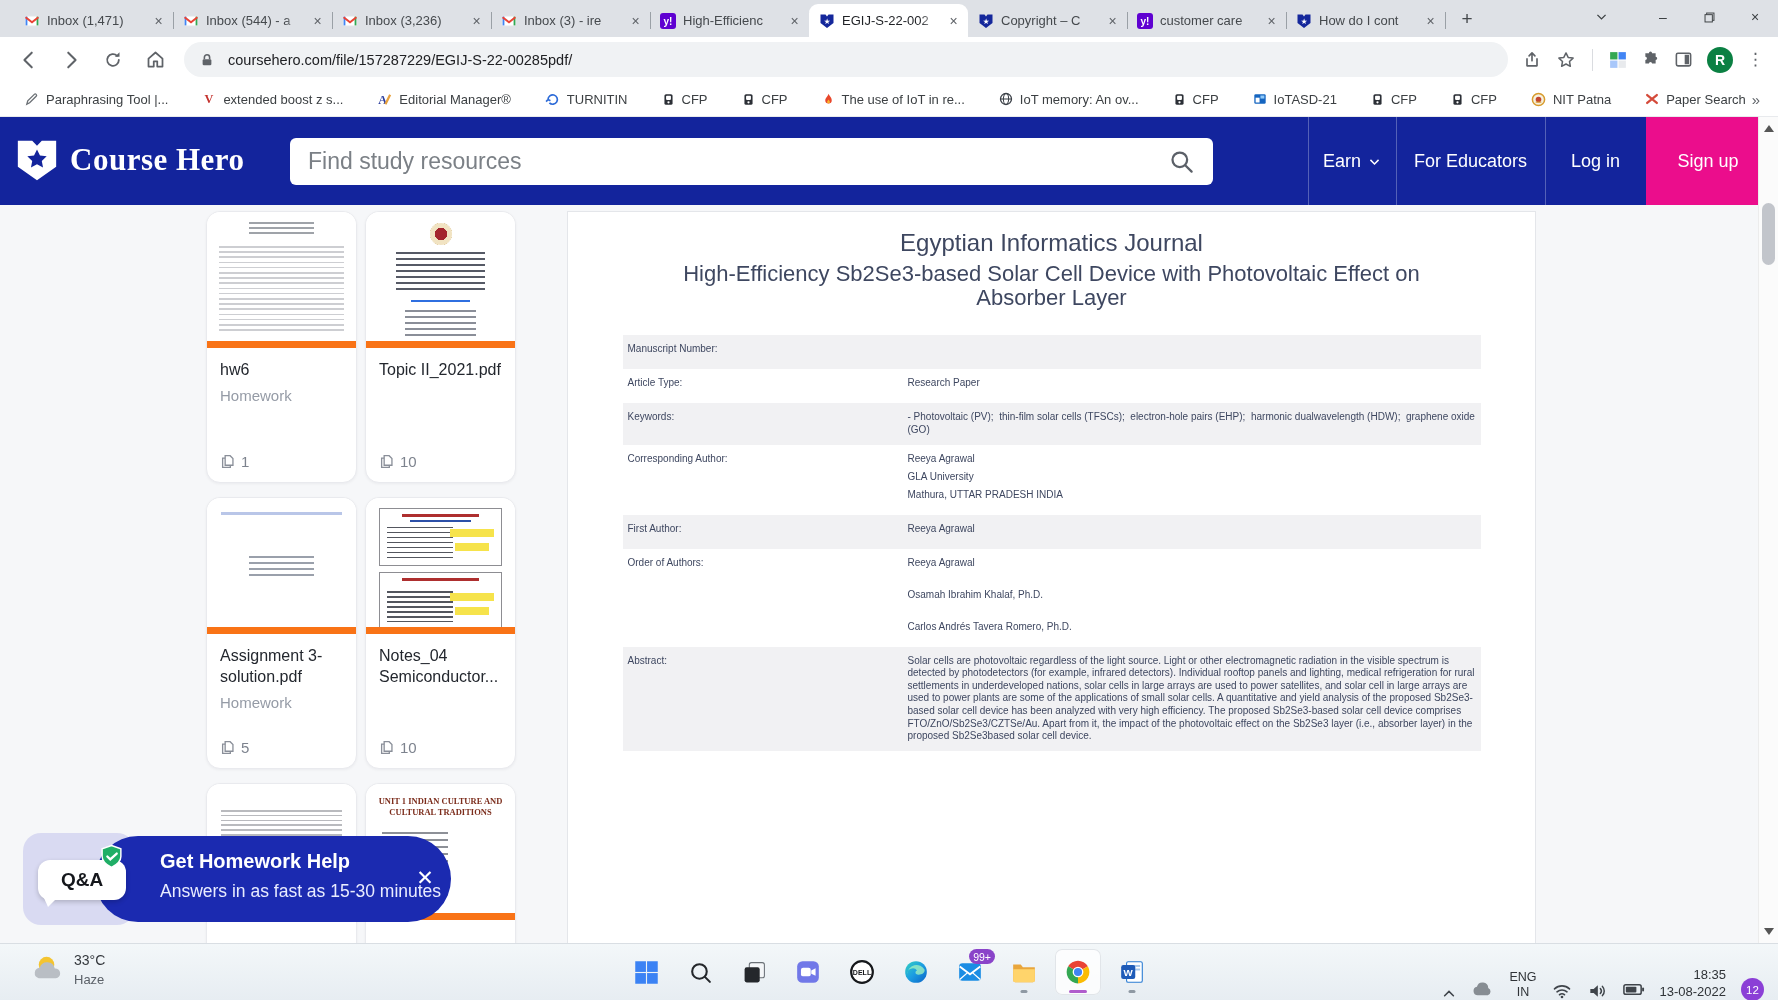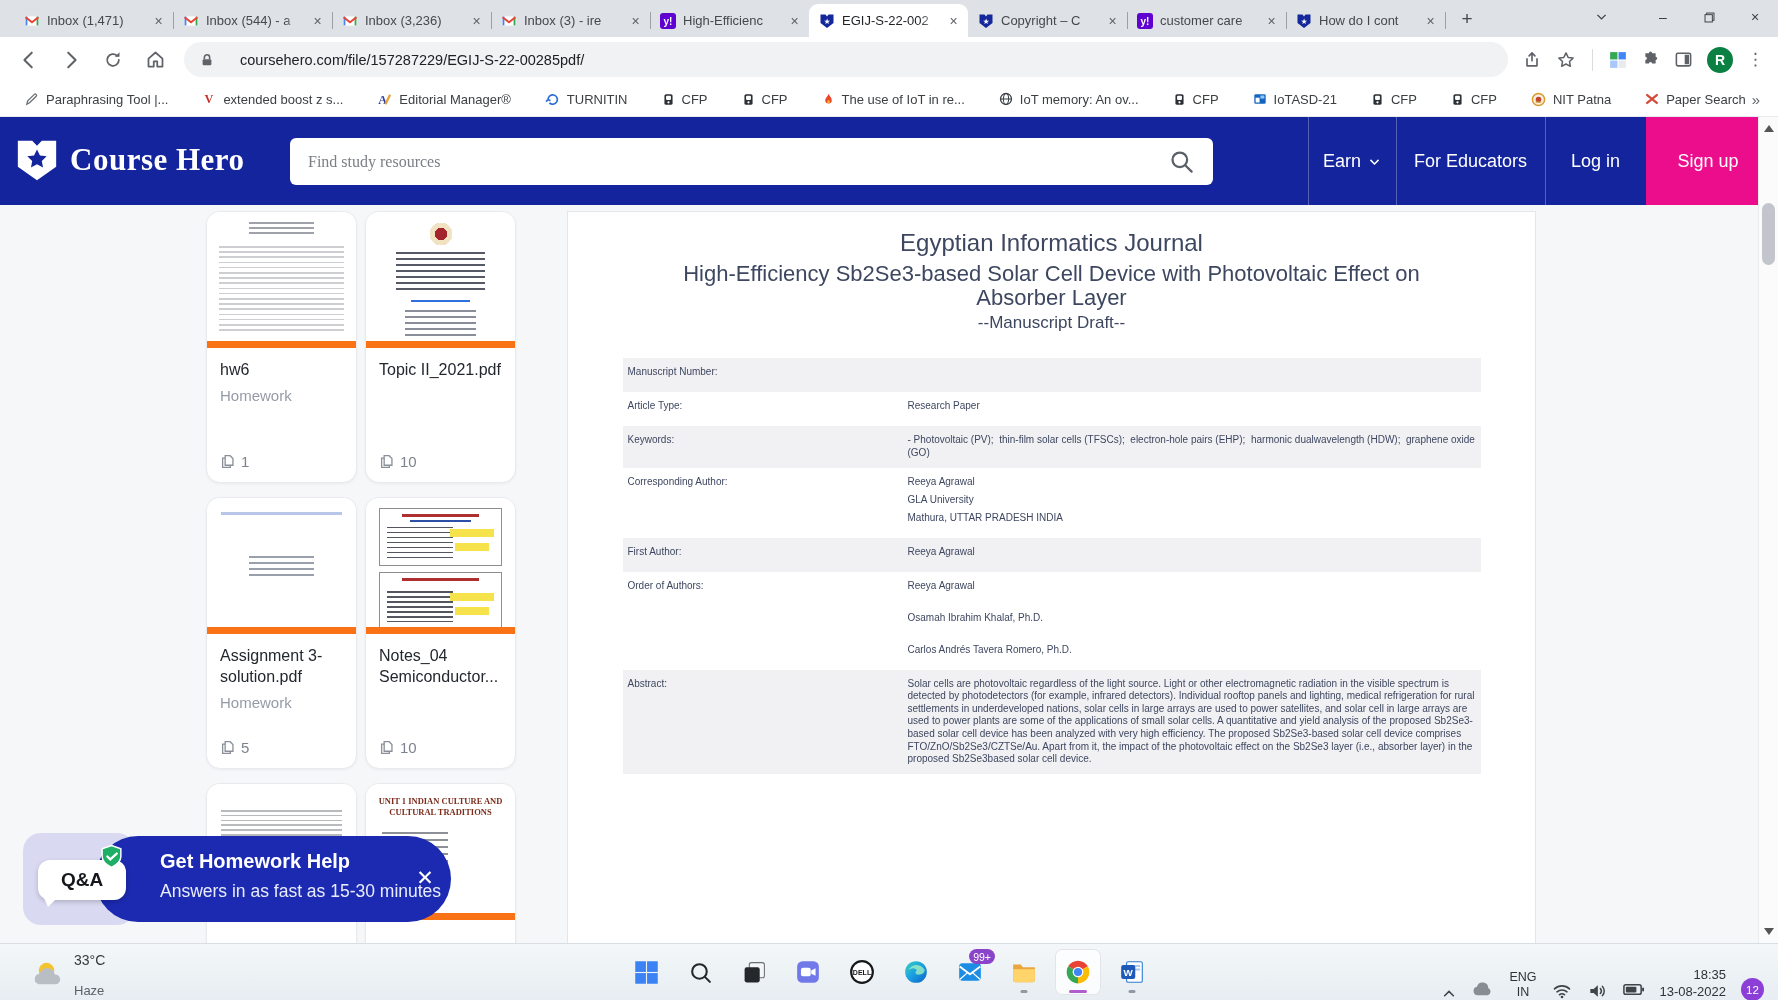--- a/index.html
+++ b/index.html
@@ -15,37 +15,37 @@
   .tab .tlabel{flex:1;overflow:hidden;white-space:nowrap;-webkit-mask-image:linear-gradient(90deg,#000 82%,transparent);mask-image:linear-gradient(90deg,#000 82%,transparent)}
   .tab .tclose{width:17px;height:17px;border-radius:50%;flex:none;display:flex;align-items:center;justify-content:center;font-size:14px;color:#5f6368}
   .newtab{width:28px;height:28px;margin:0 0 4px 8px;border-radius:50%;display:flex;align-items:center;justify-content:center;font-size:19px;color:#45494d}
   .tab-chev{position:absolute;right:170px;top:10px}
   .win-controls{position:absolute;right:0;top:0;height:34px;display:flex}
   .wc{width:46px;height:34px;display:flex;align-items:center;justify-content:center;color:#3c4043;font-size:14px}
 
   
   .toolbar{position:absolute;left:0;top:37px;width:1778px;height:45px;background:#fff;display:flex;align-items:center;padding:0 8px}
   .navbtn{width:42px;height:36px;border-radius:50%;display:flex;align-items:center;justify-content:center}
-  .omnibox{flex:1;height:35px;margin:0 14px 0 8px;background:#f0f2f4;border-radius:18px;display:flex;align-items:center;gap:26px;padding:0 16px;font-size:14.5px;color:#202124}
+  .omnibox{flex:1;height:35px;margin:0 14px 0 8px;background:#f0f2f4;border-radius:18px;display:flex;align-items:center;gap:14px;padding:0 16px;font-size:14.5px;color:#202124}
   .omni-right{display:flex;align-items:center;gap:14px;padding-right:6px}
   .ext-divider{width:1px;height:22px;background:#dadce0;margin:0 2px}
   .avatar{width:26px;height:26px;border-radius:50%;background:#0b8043;color:#fff;font-size:14px;font-weight:bold;display:flex;align-items:center;justify-content:center}
   .dots{font-size:17px;color:#5f6368}
 
   
   .bookmarks{position:absolute;left:0;top:82px;width:1778px;height:35px;background:#fff;border-bottom:1px solid #e8eaed;display:flex;align-items:center;padding-left:16px;gap:6px}
   .bm{display:flex;align-items:center;gap:7px;font-size:13px;color:#3c4043;padding:4px 8px;border-radius:7px;white-space:nowrap}
   .bm-overflow{position:absolute;right:18px;color:#5f6368;font-size:15px}
 
   
   .chheader{position:absolute;left:0;top:117px;width:1778px;height:88px;background:#13249C}
   .ch-logo{position:absolute;left:14px;top:20px;display:flex;align-items:center;gap:10px}
   .ch-brand{color:#fff;font-family:"Liberation Serif",serif;font-weight:bold;font-size:31px;letter-spacing:.5px}
   .ch-search{position:absolute;left:290px;top:21px;width:923px;height:47px;background:#fff;border-radius:6px;display:flex;align-items:center;padding:0 18px}
-  .ch-search input{flex:1;border:none;outline:none;font-size:16px;color:#404040;font-family:Liberation Serif, serif;background:transparent}
+  .ch-search input{flex:1;border:none;outline:none;font-size:23px;color:#404040;font-family:Liberation Sans, sans-serif;background:transparent}
   .ch-search input::placeholder{color:#7b8086}
   .hdiv{position:absolute;top:0;width:1px;height:88px;background:rgba(255,255,255,.28)}
   .hnav-item{position:absolute;top:0;height:88px;display:flex;align-items:center;justify-content:center;color:#fff;font-size:18px;gap:7px}
   .signup{position:absolute;left:1646px;top:0;width:124px;height:88px;background:#EB0D8C;color:#fff;font-size:18px;display:flex;align-items:center;justify-content:center}
 
   
   .scrollbar{position:absolute;left:1758px;top:117px;width:20px;height:826px;background:#fbfbfb;border-left:1px solid #ececec}
   .sb-arrow{position:absolute;left:5px;width:0;height:0;border-left:5px solid transparent;border-right:5px solid transparent}
   .sb-up{top:8px;border-bottom:7px solid #555}
   .sb-down{bottom:8px;border-top:7px solid #555}
@@ -105,21 +105,21 @@
   .qa-bubble::after{content:"";position:absolute;left:6px;bottom:-7px;width:0;height:0;border-left:4px solid transparent;border-right:9px solid transparent;border-top:9px solid #fff}
   .qa-shield{position:absolute;left:76px;top:11px;z-index:4}
   .qa-title{position:absolute;left:137px;top:17px;font-size:20px;font-weight:bold;color:#fff}
   .qa-sub{position:absolute;left:137px;top:48px;font-size:17.5px;color:#e9ecff}
   .qa-close{position:absolute;left:388px;top:31px;width:28px;height:28px;color:#fff;font-size:21px;display:flex;align-items:center;justify-content:center}
 
   
   .taskbar{position:absolute;left:0;top:943px;width:1778px;height:57px;background:linear-gradient(#f3f7f9,#e7edf2);border-top:1px solid #d9dee3;z-index:70}
   .tb-weather{position:absolute;left:30px;top:8px;display:flex;align-items:center;gap:9px}
   .tb-temp{font-size:14px;color:#35393e}
-  .tb-cond{font-size:13px;color:#5b6168;margin-top:15px}
+  .tb-cond{font-size:13px;color:#5b6168;margin-top:4px}
   .tb-center{position:absolute;left:50%;top:5px;transform:translateX(-50%);display:flex;gap:8px;align-items:center}
   .tb-app{width:46px;height:46px;border-radius:7px;display:flex;align-items:center;justify-content:center;position:relative}
   .tb-app.active{background:rgba(255,255,255,.8);box-shadow:inset 0 0 0 1px #e1e5e9}
   .tb-ind{position:absolute;bottom:2px;left:50%;transform:translateX(-50%);width:7px;height:3px;border-radius:2px;background:#8f99a3}
   .tb-ind.wide{width:18px;background:#b05ccc}
   .tb-badge{position:absolute;top:0;right:-2px;background:#8a44c9;color:#fff;font-size:10.5px;border-radius:9px;padding:1.5px 4px}
   .tb-tray{position:absolute;right:14px;top:0;height:57px;display:flex;align-items:flex-end;gap:15px;color:#3f444a}
   .tray-lang{font-size:12.5px;text-align:center;line-height:1.25;color:#2f3337}
   .tray-clock{font-size:13px;text-align:right;line-height:1.35;color:#2f3337}
   .tray-badge{width:23px;height:23px;border-radius:50%;background:#8b3fd6;color:#fff;font-size:11.5px;display:flex;align-items:center;justify-content:center}
@@ -596,21 +596,20 @@
           <div class="t-unit-title">UNIT 1  INDIAN CULTURE AND CULTURAL TRADITIONS</div>
           <div class="t-unit-lines"></div>
         </div>
         <div class="cbody"></div>
       </div>
     </div>
 
   <div class="docpage">
     <div class="journal">Egyptian Informatics Journal</div>
     <div class="dtitle">High-Efficiency Sb2Se3-based Solar Cell Device with Photovoltaic Effect on Absorber Layer</div>
-    <div class="draft">--Manuscript Draft--</div>
     <div class="mtable" id="mtable">
         <div class="frow shaded">
           <div class="f-label">Manuscript Number:</div>
           <div class="f-value"><div class="vline"></div></div>
         </div>
         <div class="frow">
           <div class="f-label">Article Type:</div>
           <div class="f-value"><div class="vline">Research Paper</div></div>
         </div>
         <div class="frow shaded">

